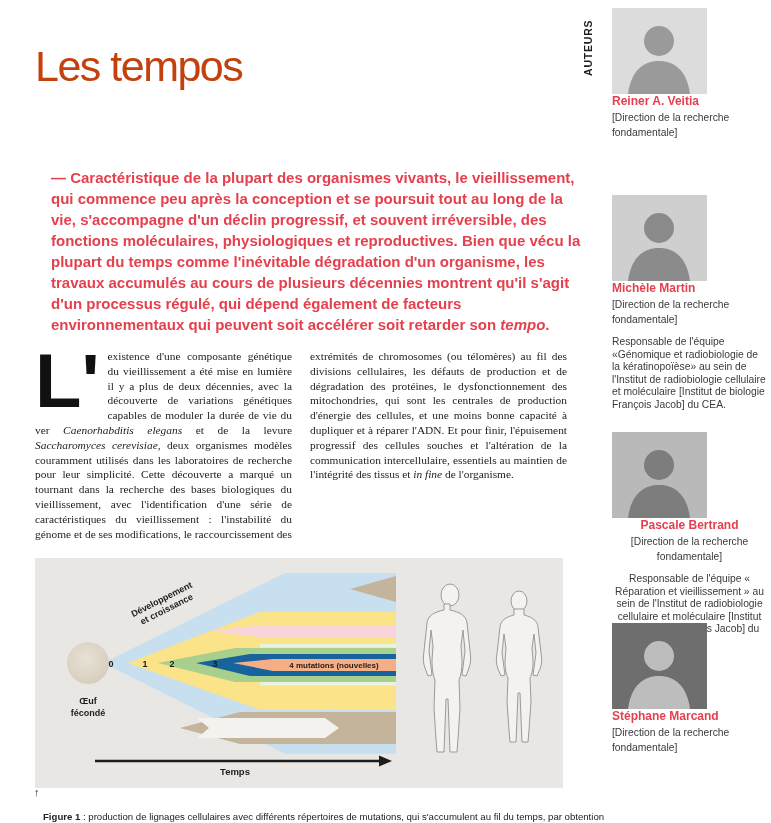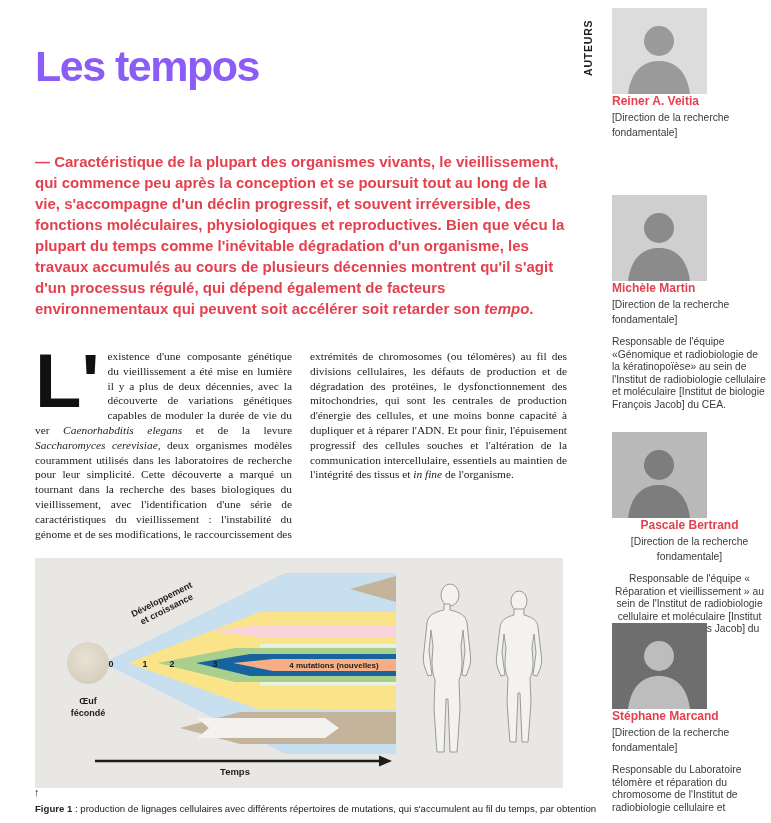--- a/index.html
+++ b/index.html
@@ -6,27 +6,27 @@
   body{
     width:771px;height:823px;position:relative;overflow:hidden;
     background:#ffffff;color:#1d1d1b;
     font-family:"Liberation Sans",sans-serif;
   }
   .page{position:absolute;inset:0;}
 
   
   .title{
     position:absolute;left:35px;top:44px;width:540px;margin:0;
-    font-size:43px;line-height:45px;font-weight:700;letter-spacing:-1.5px;
-    color:#8b5cf6;
+    font-size:43px;line-height:45px;font-weight:400;letter-spacing:-1.5px;
+    color:#c2410c;
   }
 
   
   .intro{
-    position:absolute;left:35px;top:151px;width:534px;margin:0;
+    position:absolute;left:35px;top:151px;width:534px;margin:16px;
     font-size:15px;line-height:21px;font-weight:700;color:#e5404e;
   }
   .intro em{font-style:italic;}
 
   
   .columns{
     position:absolute;left:35px;top:349px;width:532px;
     display:flex;gap:18px;
   }
   .col{
@@ -46,21 +46,21 @@
   
   .fig{
     position:absolute;left:35px;top:558px;width:528px;height:230px;margin:0;
     background:#e9e7e3;
   }
   .fig svg{display:block;}
   .fig-ref{
     position:absolute;left:34px;top:786px;font-size:11px;color:#1d1d1b;
   }
   .caption{
-    position:absolute;left:35px;top:803px;width:700px;margin:0;
+    position:absolute;left:35px;top:803px;width:700px;margin:8px;
     font-size:9.6px;line-height:12px;color:#222;white-space:nowrap;
   }
   .caption strong{font-weight:700;}
 
   
   .auteurs{
     position:absolute;left:582px;top:6px;height:70px;
     writing-mode:vertical-rl;transform:rotate(180deg);
     font-size:10.5px;letter-spacing:0.8px;font-weight:600;color:#1d1d1b;
   }
@@ -205,17 +205,16 @@
     <div class="author a4">
       <div class="photo">
         <svg width="95" height="86" viewBox="0 0 95 86">
           <rect width="95" height="86" fill="#6e6e6e"></rect>
           <circle cx="47" cy="33" r="15" fill="#bdbdbd"></circle>
           <path d="M16,86 c3,-23 15,-33 31,-33 s28,10 31,33 z" fill="#bdbdbd"></path>
         </svg>
       </div>
       <div class="aname">Stéphane Marcand</div>
       <div class="aaff">[Direction de la recherche fondamentale]</div>
-      <div class="abio">Responsable du Laboratoire télomère et réparation du chromosome de l'Institut de radiobiologie cellulaire et</div>
     </div>
   </aside>
 
 </div>
 
 </body></html>

